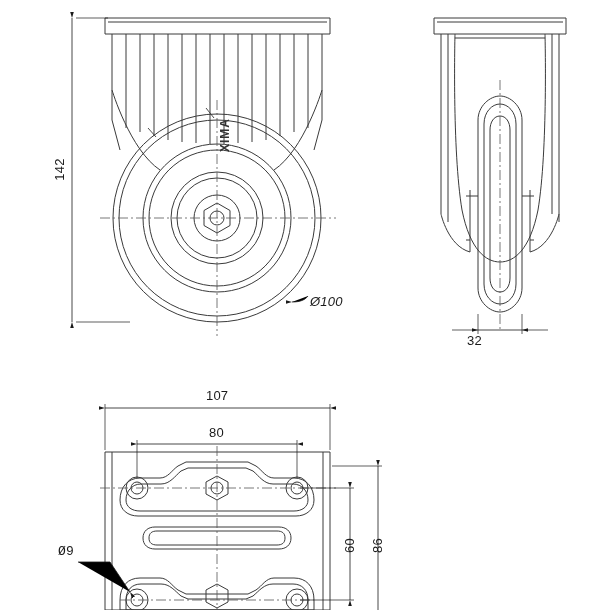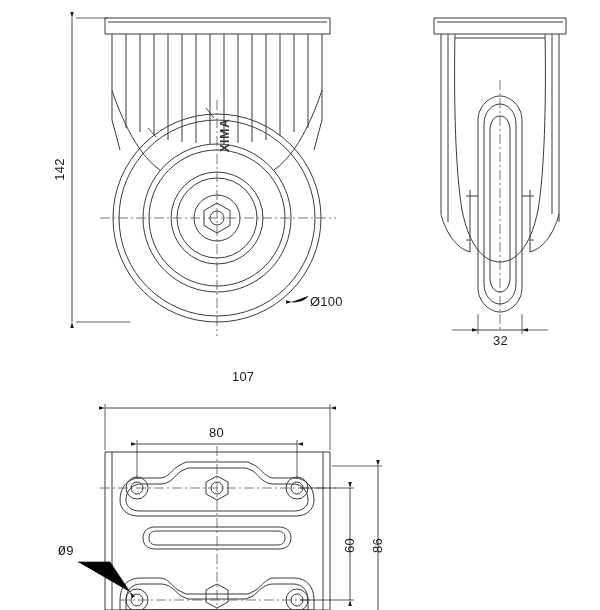--- a/index.html
+++ b/index.html
@@ -219,27 +219,27 @@
       <line x1="300" y1="600" x2="354" y2="600" stroke-width="0.7"></line>
     </g>
 
     <g stroke="#1a1a1a" stroke-width="0.8">
       <path d="M78,562 L110,562 L130,592" marker-end="url(#arrow-end)"></path>
     </g>
   </svg>
 
   <div class="dim-label rot90" style="left:48px; top:162px;">142</div>
 
-  <div class="dim-label" style="left:310px; top:294px;">Ø100</div>
+  <div class="dim-label" style="left:310px; top:294px;font-style:italic;">Ø100</div>
 
   <div class="brand" style="left:208px; top:128px;">XIMA</div>
 
-  <div class="dim-label" style="left:493px; top:333px;">32</div>
-
-  <div class="dim-label" style="left:206px; top:369px;margin-left:26px;">107</div>
+  <div class="dim-label" style="left:467px; top:333px;">32</div>
+
+  <div class="dim-label" style="left:206px; top:388px;">107</div>
 
   <div class="dim-label" style="left:209px; top:425px;text-align:center;">80</div>
 
   <div class="dim-label rot90" style="left:370px; top:538px;">86</div>
 
   <div class="dim-label rot90" style="left:342px; top:538px;">60</div>
 
   <div class="dim-label" style="left:58px; top:544px;font-family:Liberation Mono, monospace;">Ø9</div>
 
 </div>

